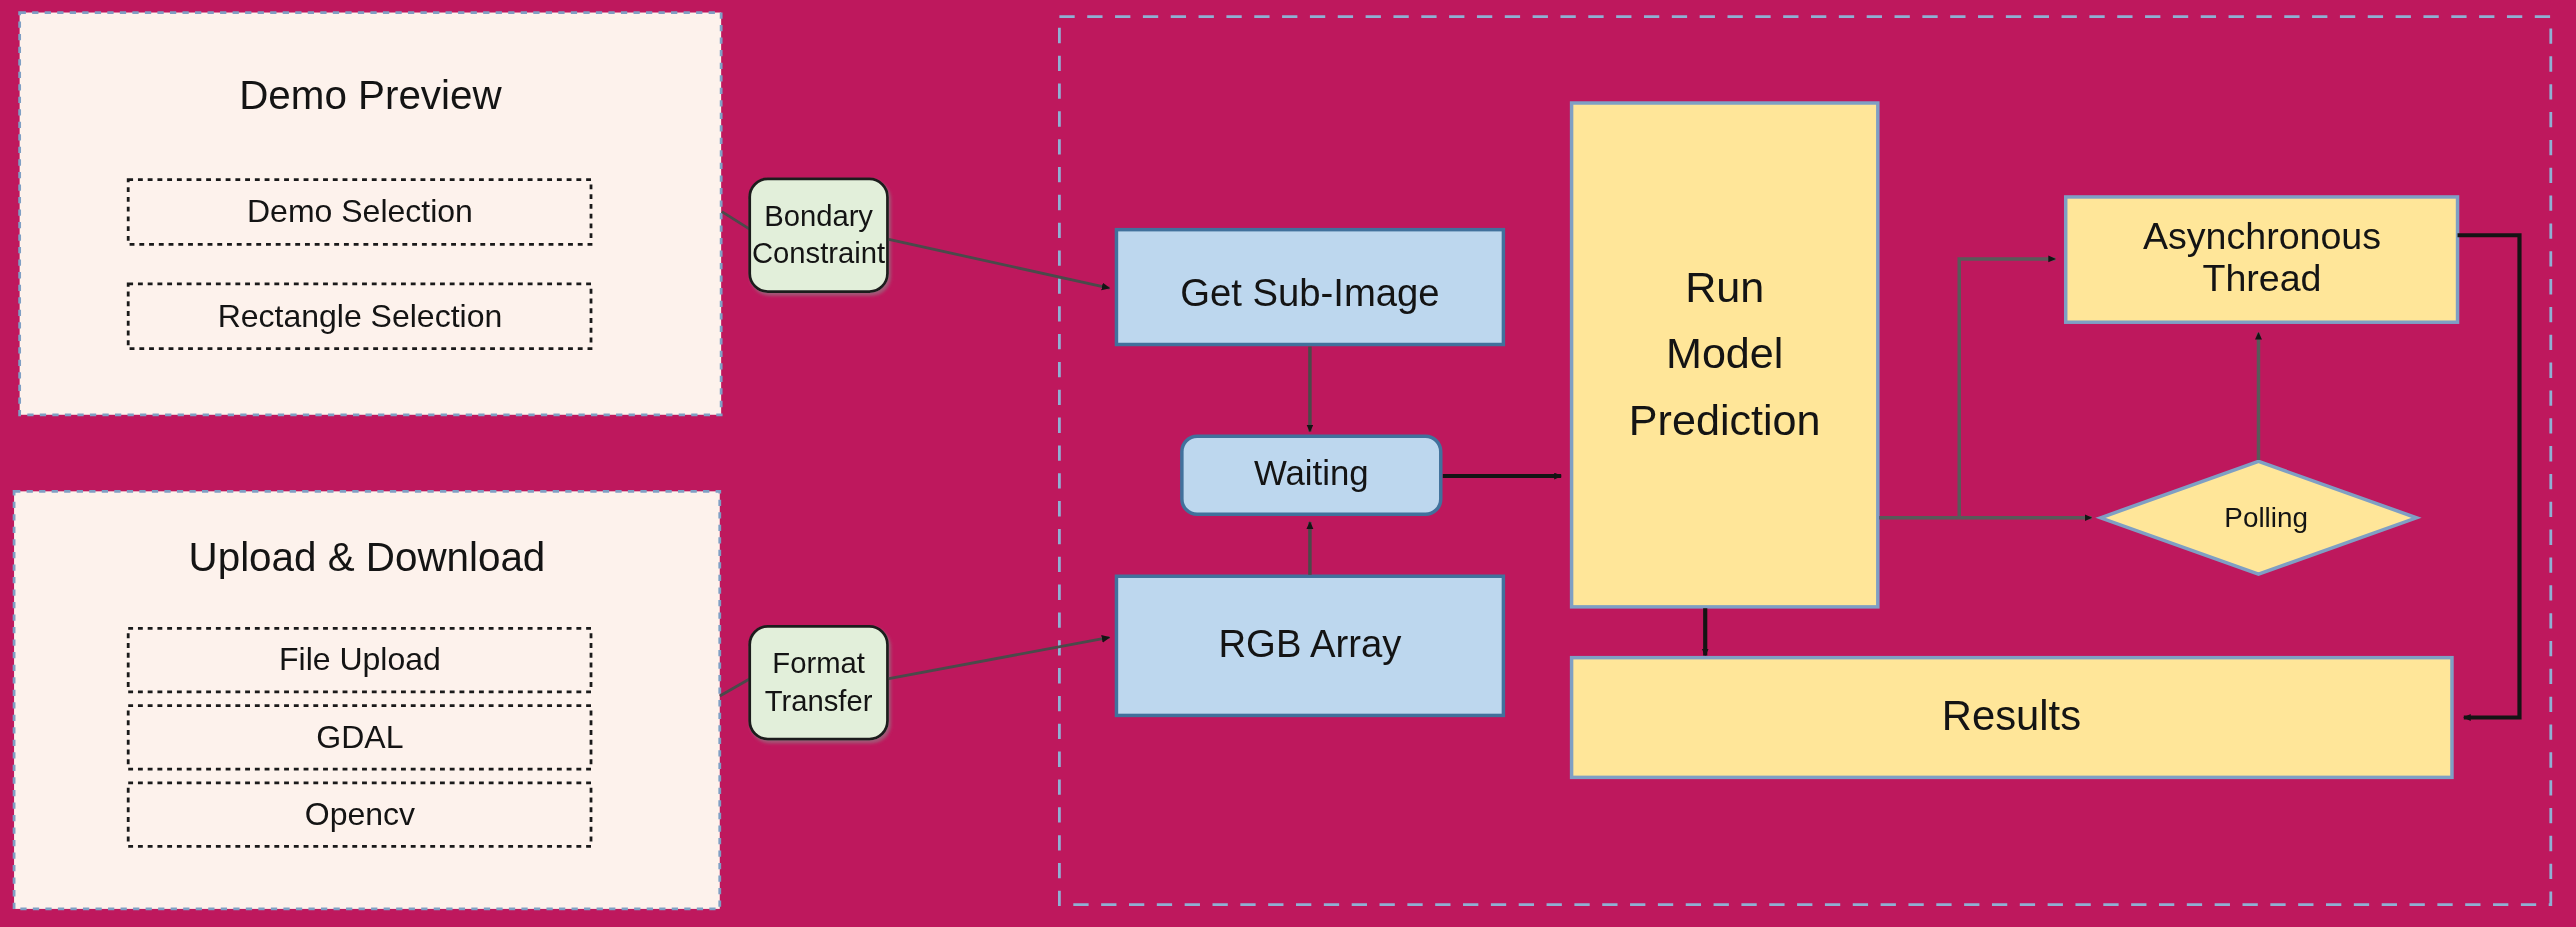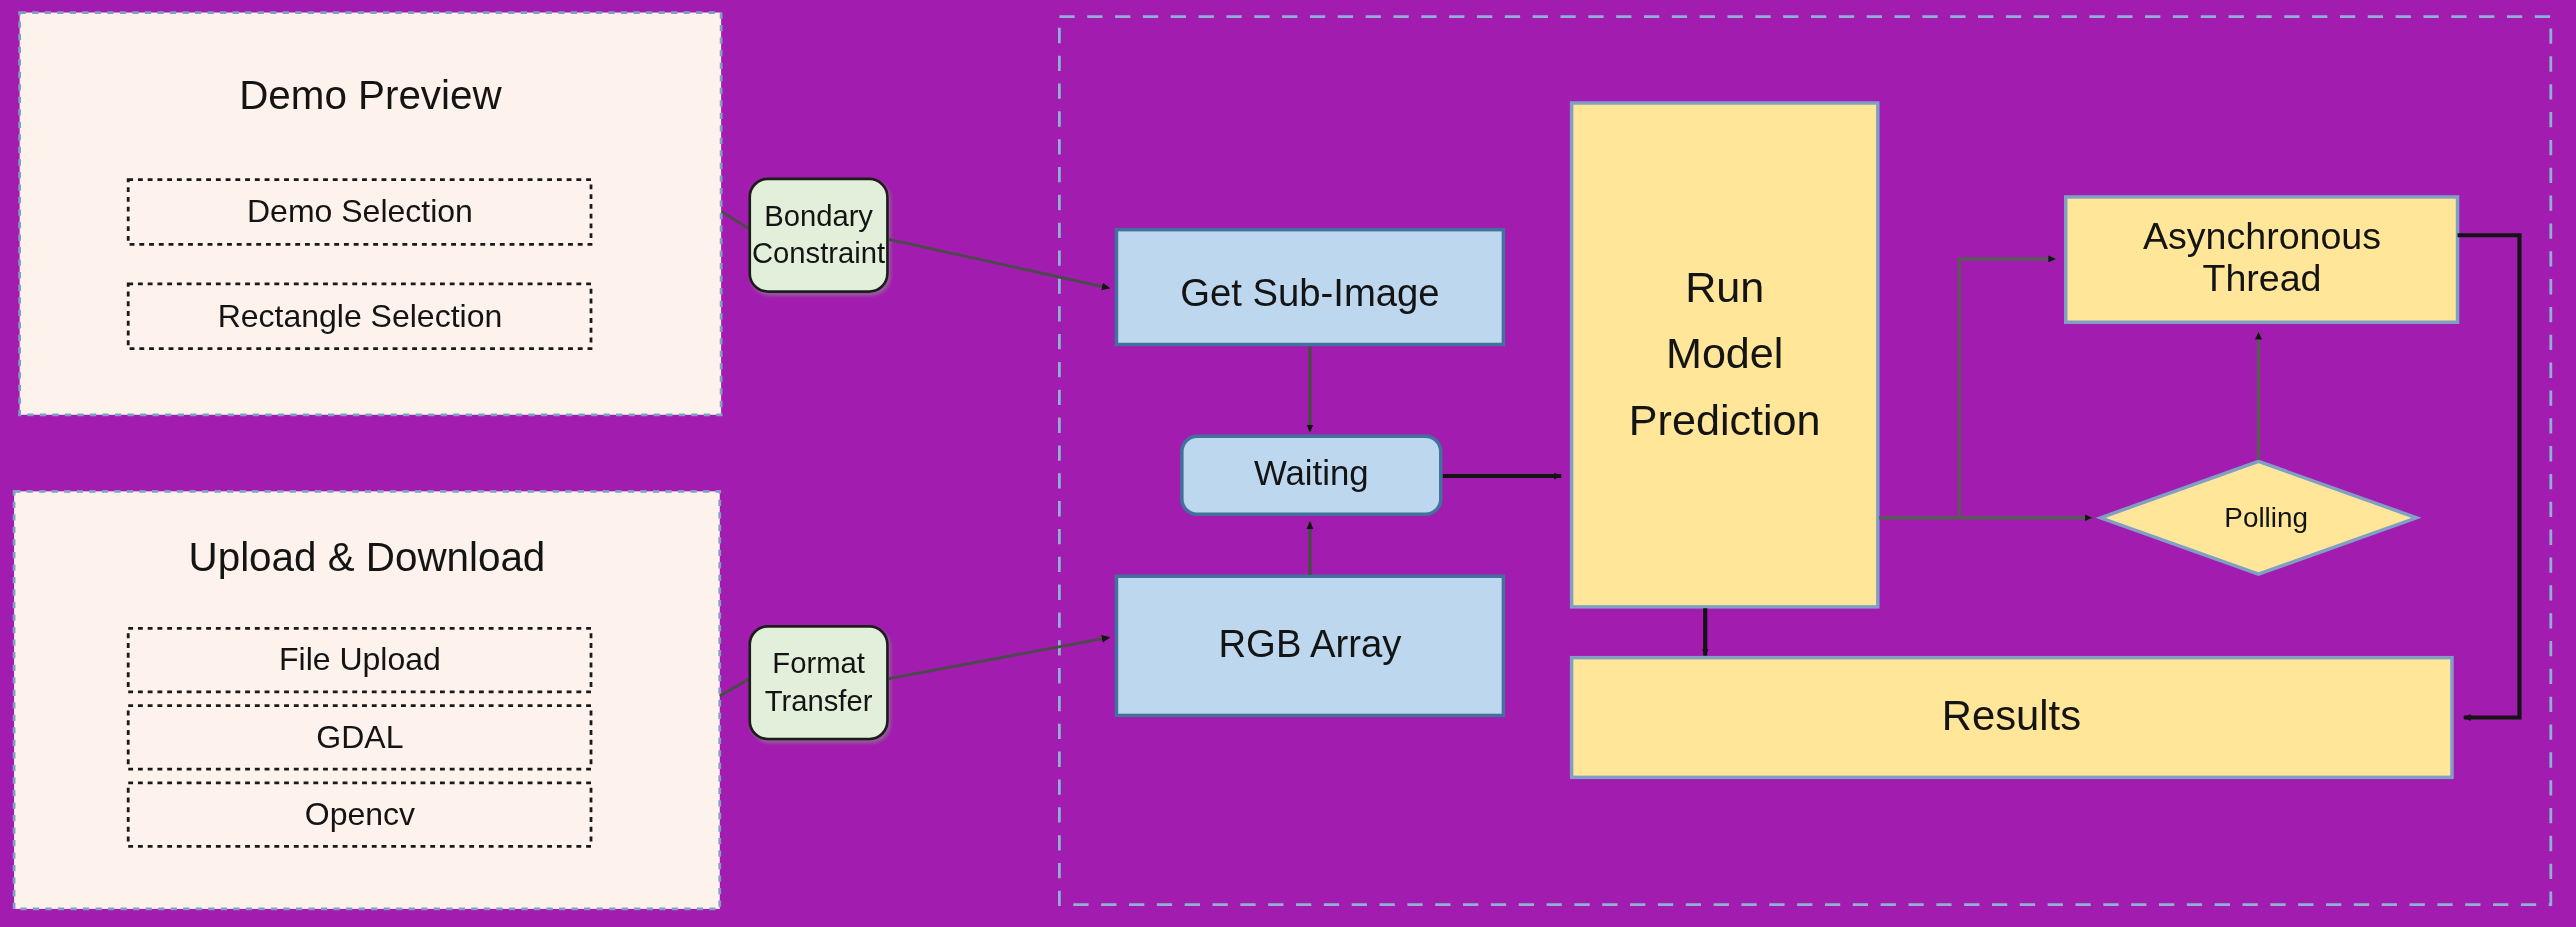--- a/index.html
+++ b/index.html
@@ -2,21 +2,21 @@
 <html style="font-size:11px"><head>
 <meta charset="utf-8">
 <style>
   html,body{margin:0;padding:0;background:#ffffff;}
   body{
     width:2576px;height:927px;
     font-family:"Liberation Sans", sans-serif;
     -webkit-font-smoothing:antialiased;
     overflow:hidden;
   }
-  #stage{position:relative;width:2576px;height:927px;background:#a21caf;}
+  #stage{position:relative;width:2576px;height:927px;background:#be185d;}
   svg{display:block;position:absolute;top:0;left:0;}
   .node-label{
     font-family:"Liberation Sans", sans-serif;
     fill:#141414;
     text-anchor:middle;
     dominant-baseline:middle;
   }
 </style>
 </head>
 <body>

